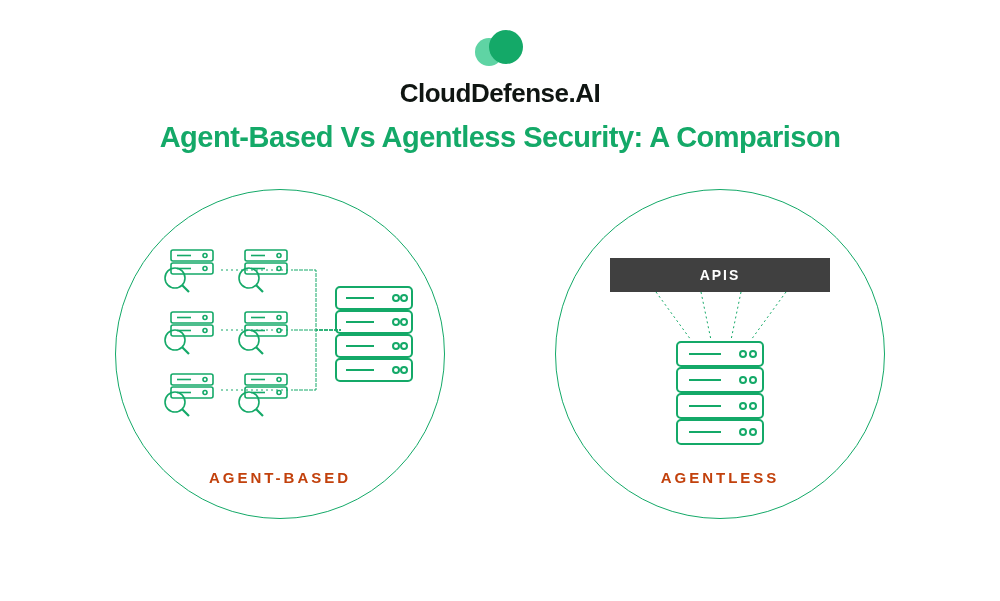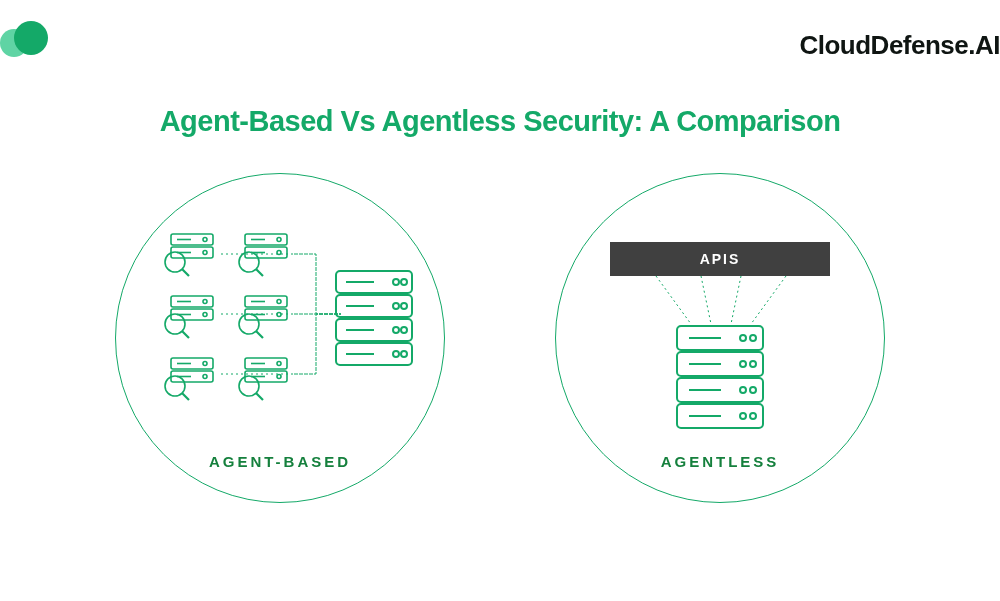--- a/index.html
+++ b/index.html
@@ -6,24 +6,23 @@
   body {
     width: 1000px;
     height: 601px;
     background: #ffffff;
     font-family: -apple-system, BlinkMacSystemFont, "Segoe UI", Arial, sans-serif;
     position: relative;
     overflow: hidden;
   }
   .header {
     display: flex;
-    flex-direction: row;
+    flex-direction: column;
     align-items: center;
-    padding-top: 21px;
-    justify-content: space-between;
+    padding-top: 30px;
   }
   .logo-icon {
     width: 50px;
     height: 40px;
     position: relative;
     margin-bottom: 8px;
   }
   .logo-icon .circle-a {
     position: absolute;
     width: 28px;
@@ -46,21 +45,21 @@
     font-size: 26px;
     font-weight: 800;
     color: #0f1512;
     letter-spacing: -0.5px;
   }
   .title {
     text-align: center;
     font-size: 29px;
     font-weight: 700;
     color: #14a968;
-    margin-top: 36px;
+    margin-top: 12px;
     letter-spacing: -0.5px;
   }
   .diagrams {
     display: flex;
     justify-content: center;
     gap: 110px;
     margin-top: 35px;
   }
   .circle-box {
     width: 330px;
@@ -70,21 +69,21 @@
     position: relative;
     display: flex;
     flex-direction: column;
     align-items: center;
   }
   .circle-label {
     position: absolute;
     bottom: 32px;
     font-size: 15px;
     font-weight: 600;
-    color: #15803d;
+    color: #c2410c;
     letter-spacing: 3px;
   }
   .apis-bar {
     position: absolute;
     top: 68px;
     width: 220px;
     height: 34px;
     background: #404040;
     color: #ffffff;
     display: flex;

